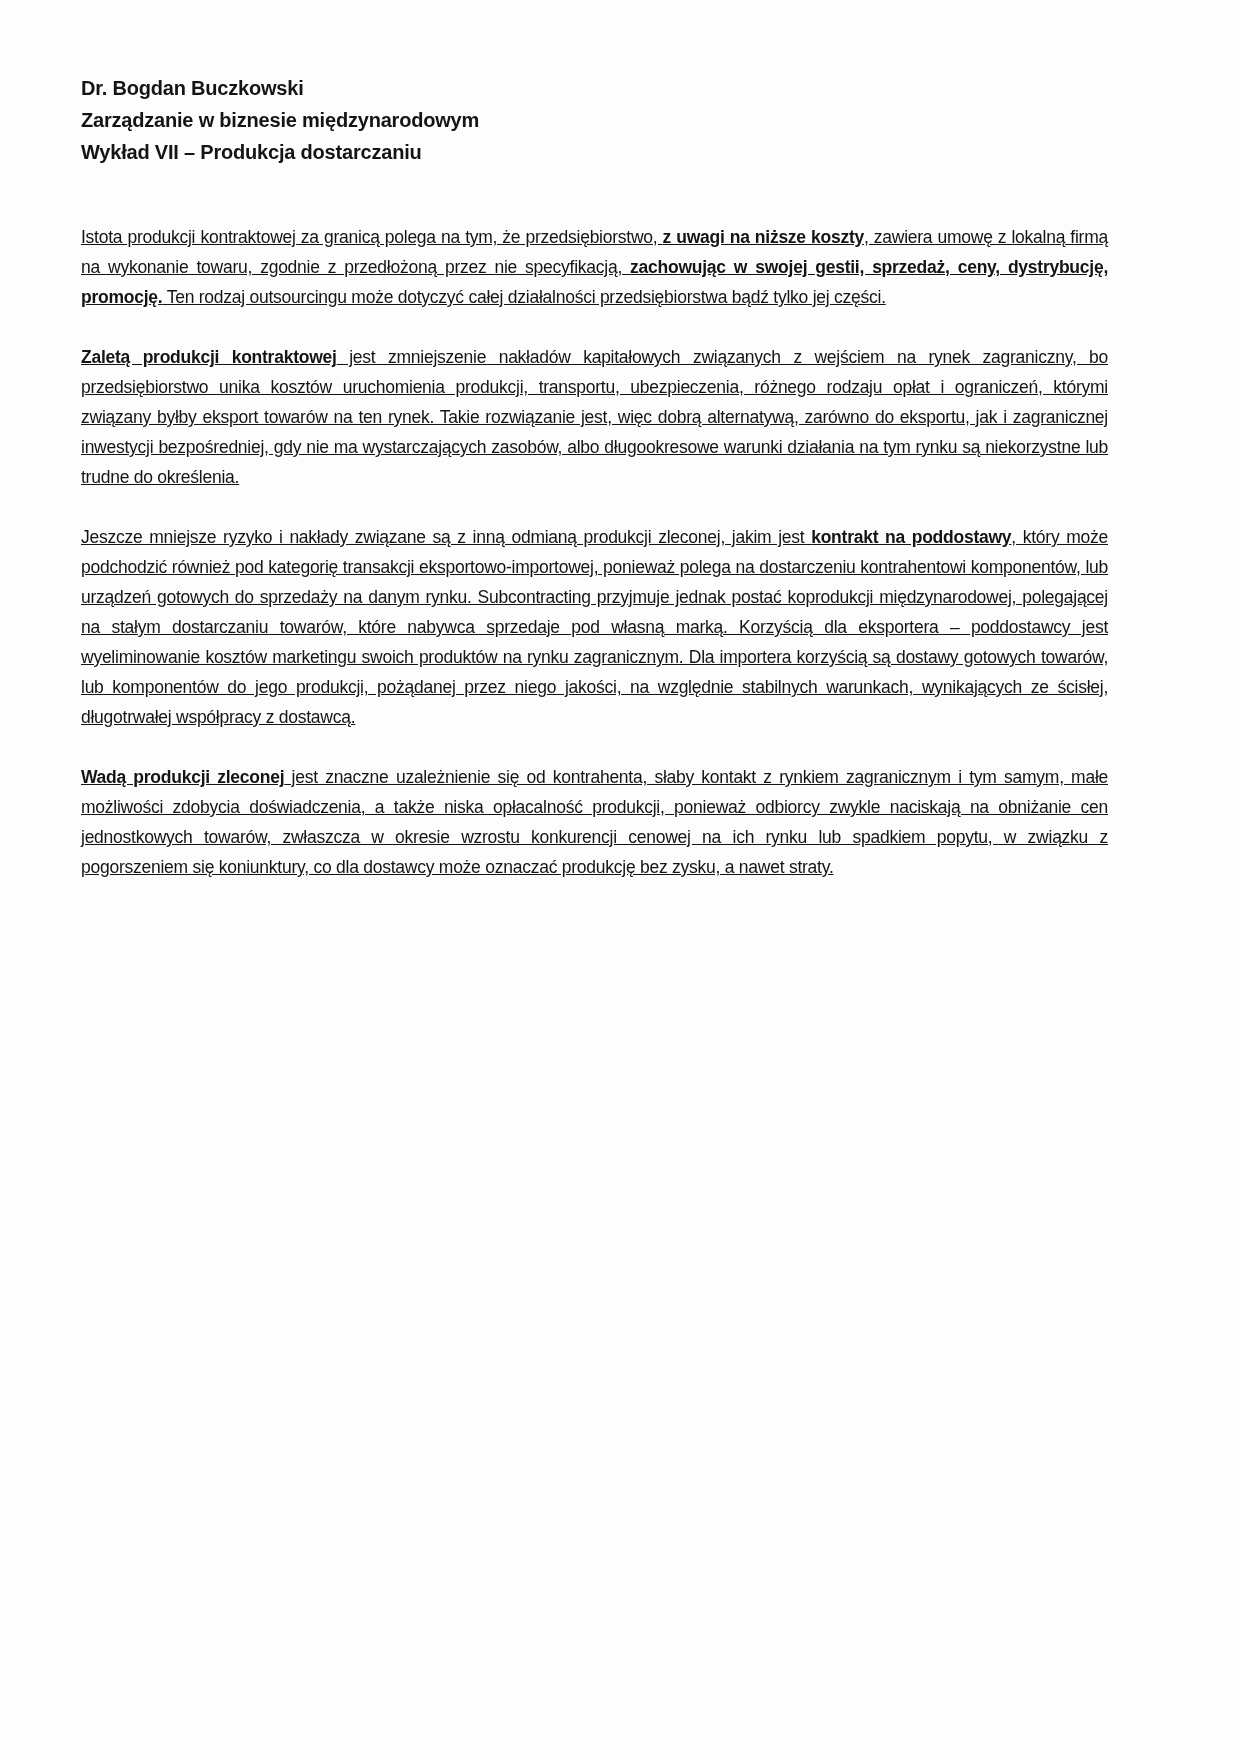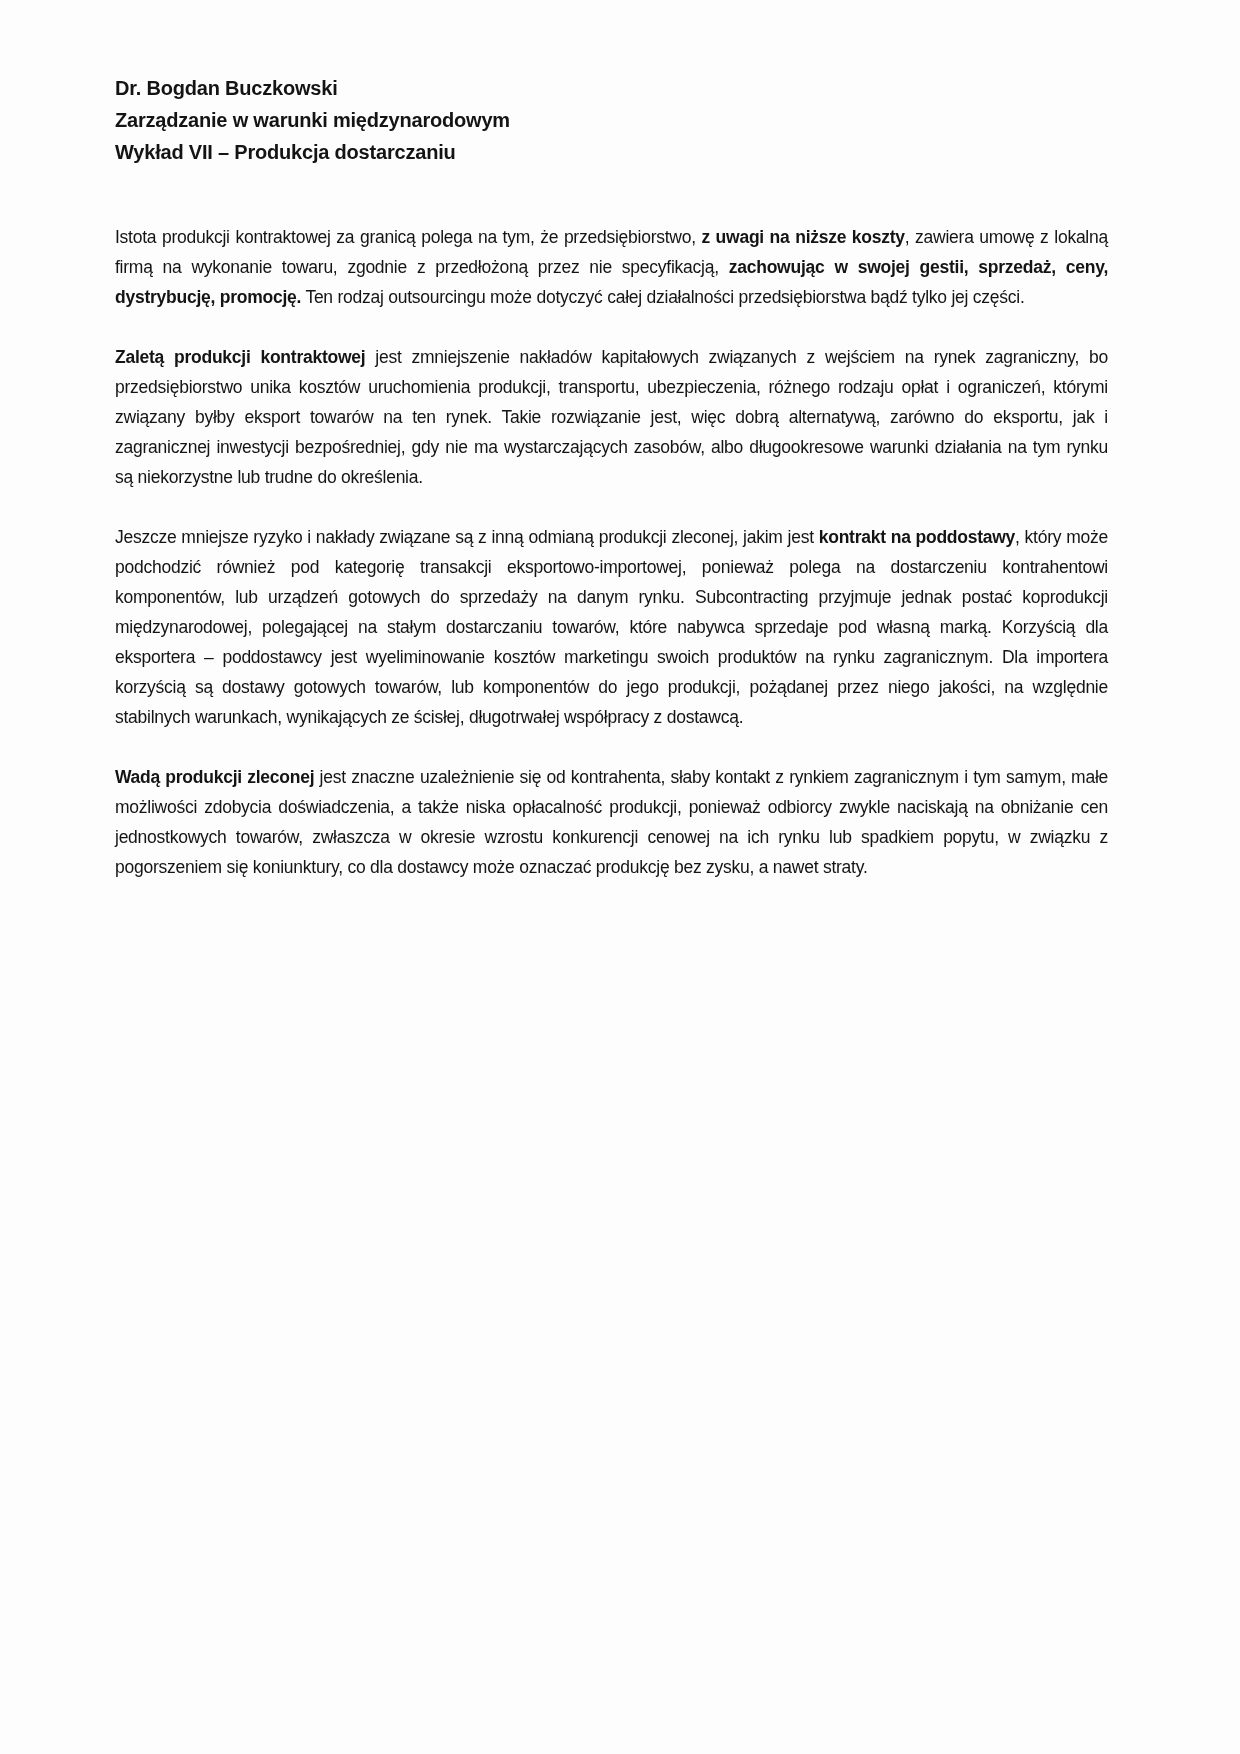--- a/index.html
+++ b/index.html
@@ -6,55 +6,56 @@
     margin: 0;
     padding: 0;
     background: #fdfdfd;
   }
   .page {
     position: relative;
     width: 1240px;
     height: 1754px;
     background: #fdfdfd;
     box-sizing: border-box;
-    padding: 72px 132px 0 115px;
+    padding: 72px 132px 0 81px;
     font-family: "Liberation Sans", "DejaVu Sans", sans-serif;
     color: #141414;
     overflow: hidden;
   }
   .doc-header {
     font-weight: bold;
     font-size: 20px;
     line-height: 32px;
     letter-spacing: -0.2px;
   }
   .doc-header .hline {
     white-space: nowrap;
   }
   .doc-body {
     margin-top: 54px;
     font-size: 17.5px;
     line-height: 30px;
     letter-spacing: -0.25px;
     text-align: justify;
+    text-decoration: underline;
   }
   .doc-body p.para {
     margin: 0 0 30px 0;
   }
   .doc-body b {
     font-weight: bold;
   }
 </style>
 </head>
 <body>
 
 <div class="page">
   <header class="doc-header">
     <div class="hline">Dr. Bogdan Buczkowski</div>
-    <div class="hline">Zarządzanie w warunki międzynarodowym</div>
+    <div class="hline">Zarządzanie w biznesie międzynarodowym</div>
     <div class="hline">Wykład VII – Produkcja dostarczaniu</div>
   </header>
   <main class="doc-body">
       <p class="para"><span>Istota produkcji kontraktowej za granicą polega na tym, że przedsiębiorstwo, </span><b>z uwagi na niższe koszty</b><span>, zawiera umowę z lokalną firmą na wykonanie towaru, zgodnie z przedłożoną przez nie specyfikacją, </span><b>zachowując w swojej gestii, sprzedaż, ceny, dystrybucję, promocję.</b><span> Ten rodzaj outsourcingu może dotyczyć całej działalności przedsiębiorstwa bądź tylko jej części.</span></p>
       <p class="para"><b>Zaletą produkcji kontraktowej</b><span> jest zmniejszenie nakładów kapitałowych związanych z wejściem na rynek zagraniczny, bo przedsiębiorstwo unika kosztów uruchomienia produkcji, transportu, ubezpieczenia, różnego rodzaju opłat i ograniczeń, którymi związany byłby eksport towarów na ten rynek. Takie rozwiązanie jest, więc dobrą alternatywą, zarówno do eksportu, jak i zagranicznej inwestycji bezpośredniej, gdy nie ma wystarczających zasobów, albo długookresowe warunki działania na tym rynku są niekorzystne lub trudne do określenia.</span></p>
       <p class="para"><span>Jeszcze mniejsze ryzyko i nakłady związane są z inną odmianą produkcji zleconej, jakim jest </span><b>kontrakt na poddostawy</b><span>, który może podchodzić również pod kategorię transakcji eksportowo-importowej, ponieważ polega na dostarczeniu kontrahentowi komponentów, lub urządzeń gotowych do sprzedaży na danym rynku. Subcontracting przyjmuje jednak postać koprodukcji międzynarodowej, polegającej na stałym dostarczaniu towarów, które nabywca sprzedaje pod własną marką. Korzyścią dla eksportera – poddostawcy jest wyeliminowanie kosztów marketingu swoich produktów na rynku zagranicznym. Dla importera korzyścią są dostawy gotowych towarów, lub komponentów do jego produkcji, pożądanej przez niego jakości, na względnie stabilnych warunkach, wynikających ze ścisłej, długotrwałej współpracy z dostawcą.</span></p>
       <p class="para"><b>Wadą produkcji zleconej</b><span> jest znaczne uzależnienie się od kontrahenta, słaby kontakt z rynkiem zagranicznym i tym samym, małe możliwości zdobycia doświadczenia, a także niska opłacalność produkcji, ponieważ odbiorcy zwykle naciskają na obniżanie cen jednostkowych towarów, zwłaszcza w okresie wzrostu konkurencji cenowej na ich rynku lub spadkiem popytu, w związku z pogorszeniem się koniunktury, co dla dostawcy może oznaczać produkcję bez zysku, a nawet straty.</span></p>
     </main>
 </div>
 

